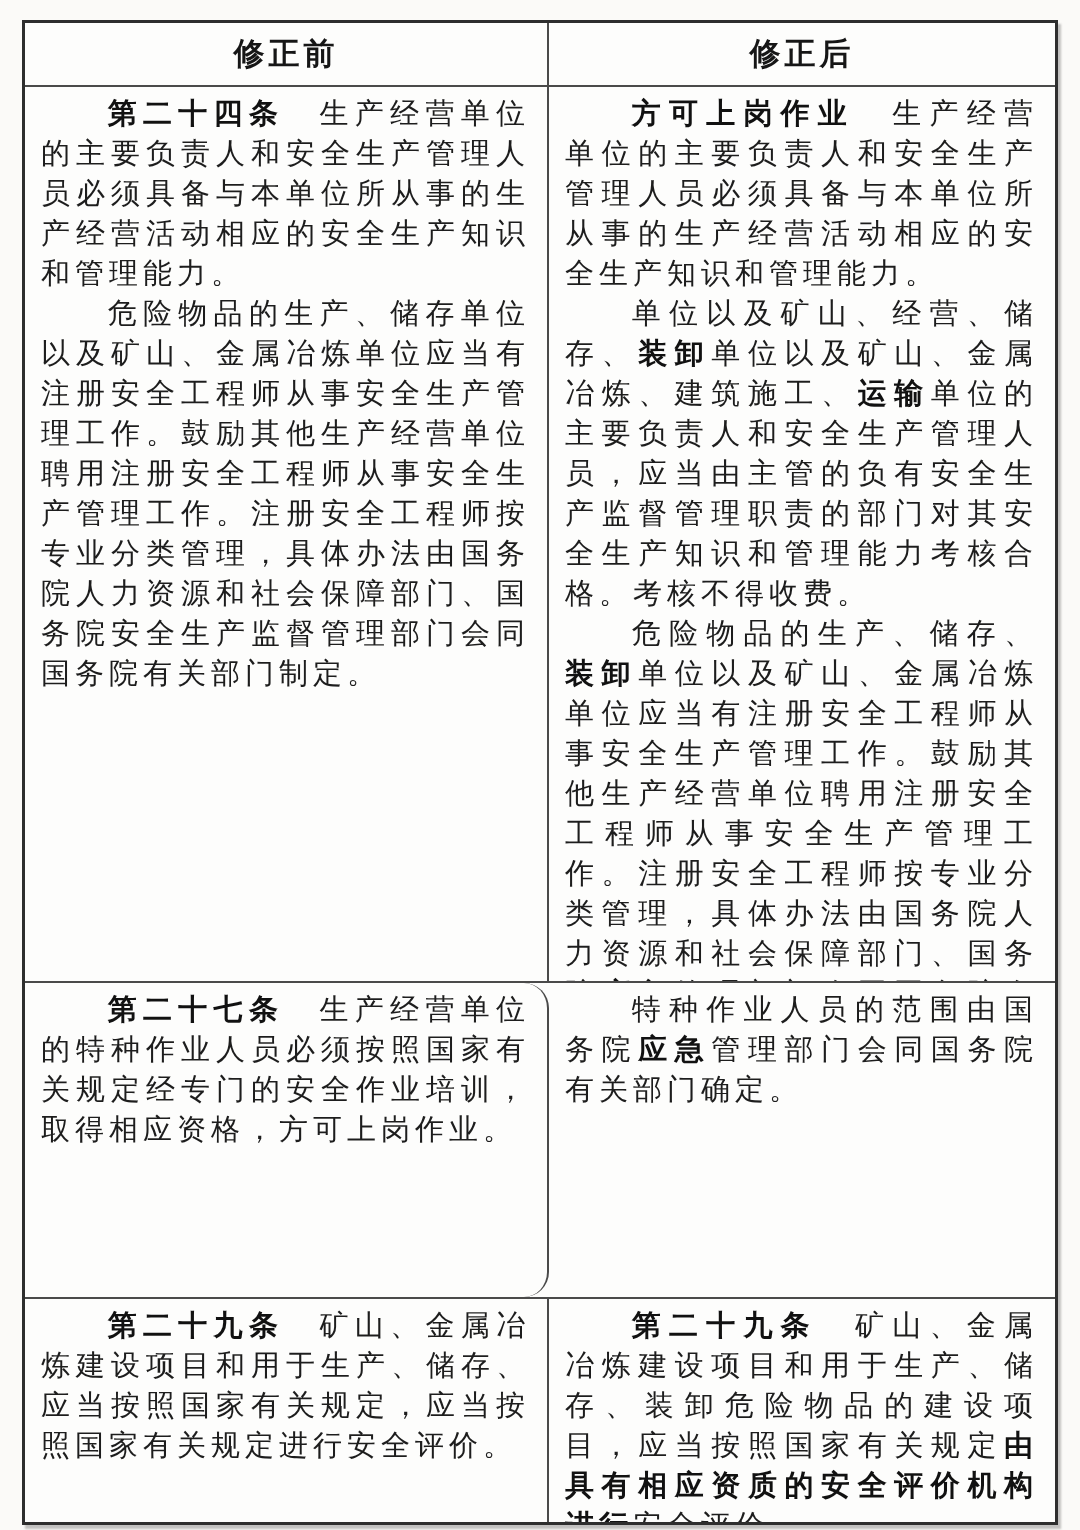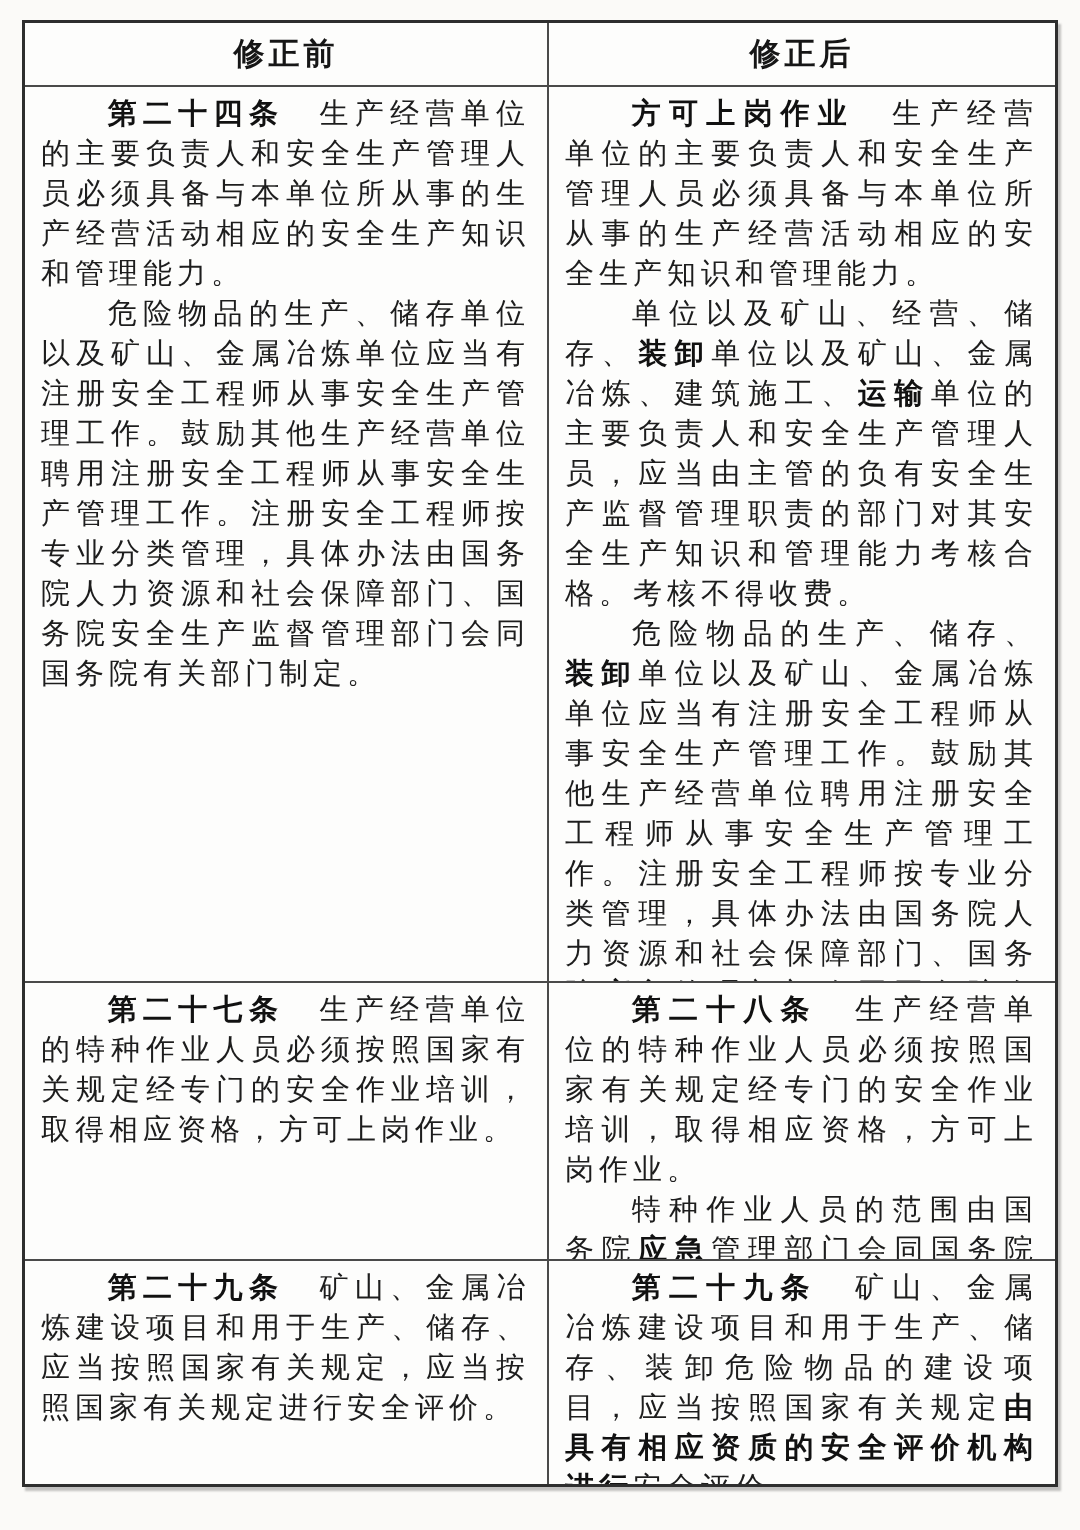--- a/index.html
+++ b/index.html
@@ -49,21 +49,21 @@
     padding: 0;
   }
   .head-label {
     font-family: "Liberation Sans", "DejaVu Sans", sans-serif;
     font-weight: 700;
     font-size: 31px;
     letter-spacing: 4px;
     color: #161616;
   }
   .body-row-0 .t-cell { height: 894px; }
-  .body-row-1 .t-cell { height: 276px; }
+  .body-row-1 .t-cell { height: 314px; border-radius: 25px; }
   .body-row-2 .t-cell { height: 223px; }
   .para {
     margin: 0;
     font-size: 29px;
     line-height: 40px;
     letter-spacing: 5px;
     color: #1d1d1d;
     text-align: justify;
     text-indent: 2.3em;
     word-break: break-all;
@@ -100,21 +100,20 @@
           <p class="para"><span class="seg">单位以及矿山、经营、储存、</span><span class="seg bold">装卸</span><span class="seg">单位以及矿山、金属冶炼、建筑施工、</span><span class="seg bold">运输</span><span class="seg">单位的主要负责人和安全生产管理人员，应当由主管的负有安全生产监督管理职责的部门对其安全生产知识和管理能力考核合格。考核不得收费。</span></p>
           <p class="para"><span class="seg">危险物品的生产、储存、</span><span class="seg bold">装卸</span><span class="seg">单位以及矿山、金属冶炼单位应当有注册安全工程师从事安全生产管理工作。鼓励其他生产经营单位聘用注册安全工程师从事安全生产管理工作。注册安全工程师按专业分类管理，具体办法由国务院人力资源和社会保障部门、国务院</span><span class="seg bold">应急</span><span class="seg">管理部门会同国务院有关部门制定。</span></p>
         </div>
     </div>
 
     <div class="t-row body-row-1">
       <div class="t-cell before">
           <p class="para"><span class="seg bold">第二十七条</span><span class="seg">　生产经营单位的特种作业人员必须按照国家有关规定经专门的安全作业培训，取得相应资格，方可上岗作业。</span></p>
         </div>
       <div class="t-cell after">
-          <p class="para"><span class="seg bold">第二十八条</span><span class="seg">　生产经营单位的特种作业人员必须按照国家有关规定经专门的安全作业培训，取得相应资格，方可上岗作业。</span></p>
           <p class="para"><span class="seg">特种作业人员的范围由国务院</span><span class="seg bold">应急</span><span class="seg">管理部门会同国务院有关部门确定。</span></p>
         </div>
     </div>
 
     <div class="t-row body-row-2">
       <div class="t-cell before">
           <p class="para"><span class="seg bold">第二十九条</span><span class="seg">　矿山、金属冶炼建设项目和用于生产、储存、应当按照国家有关规定，应当按照国家有关规定进行安全评价。</span></p>
         </div>
       <div class="t-cell after">
           <p class="para"><span class="seg bold">第二十九条</span><span class="seg">　矿山、金属冶炼建设项目和用于生产、储存、装卸危险物品的建设项目，应当按照国家有关规定</span><span class="seg bold">由具有相应资质的安全评价机构进行</span><span class="seg">安全评价。</span></p>

